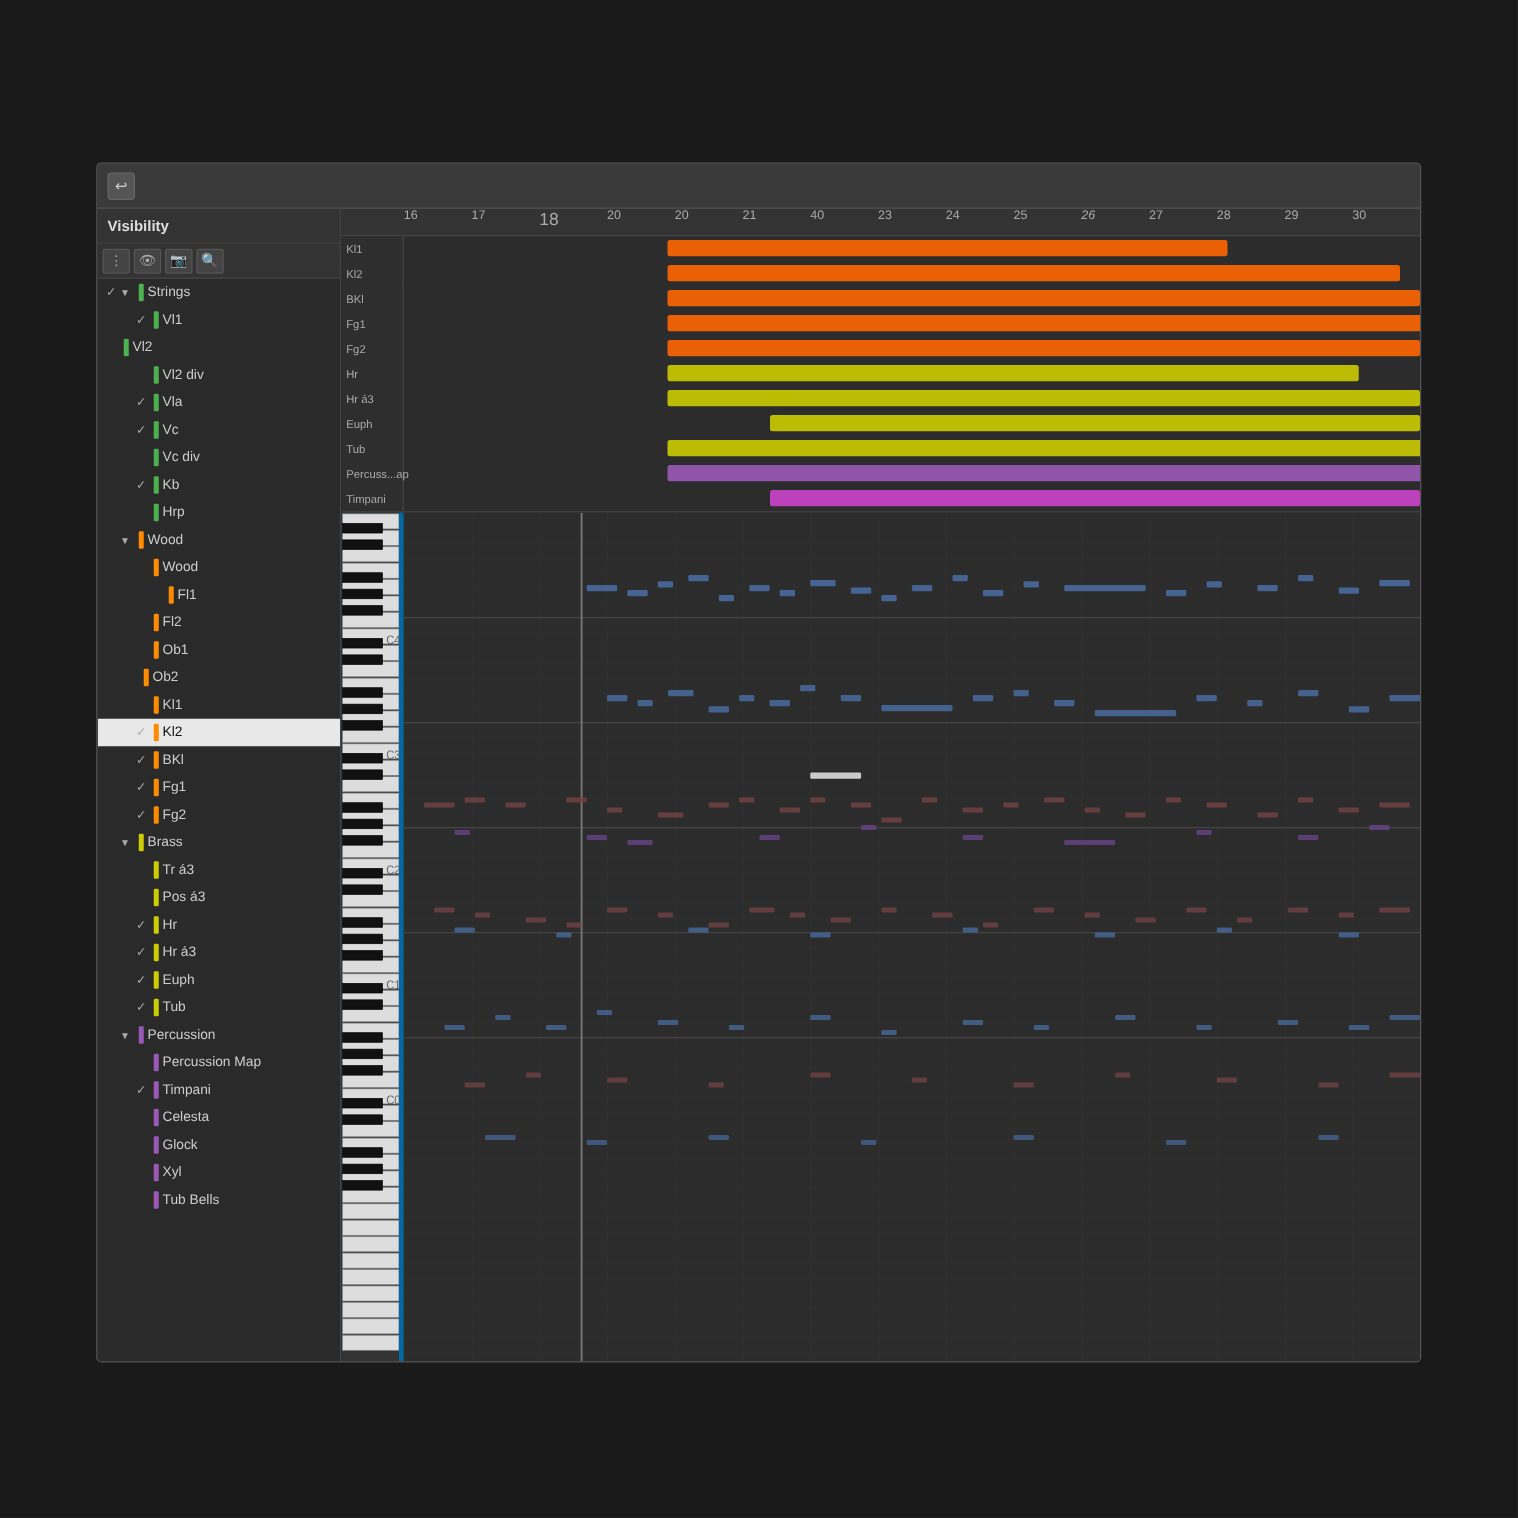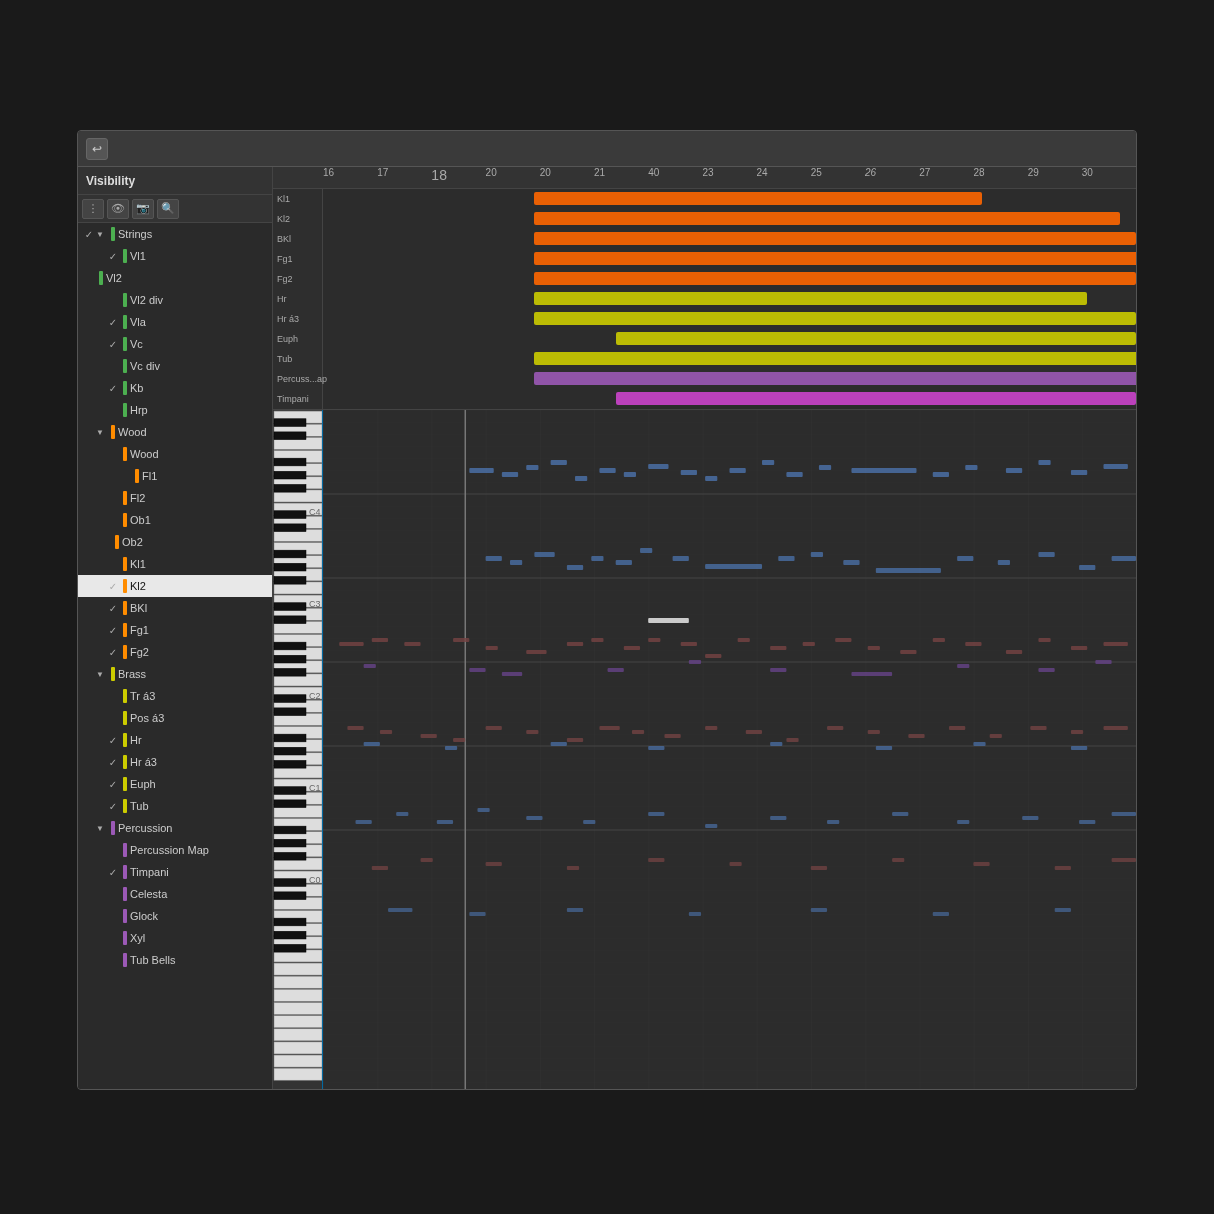--- a/index.html
+++ b/index.html
@@ -420,21 +420,21 @@
         <div style="display:flex; align-items:center; height:20px;">
           <div style="width:50px; flex-shrink:0; font-size:9px; color:#aaa; padding-left:4px; background:#2e2e2e; border-right:1px solid #444; height:100%; display:flex; align-items:center;">Timpani</div>
           <div style="flex:1; position:relative; height:100%;">
             <div style="position:absolute; left:36%; top:3px; width:64%; height:13px; background:#CC44CC; border-radius:2px; opacity:0.9;"></div>
           </div>
         </div>
       </div>
 
       <div style="flex:1; display:flex; overflow:hidden;">
 
-        <div style="width:50px; background:#0c4a6e; position:relative; overflow:hidden; flex-shrink:0; border-right:1px solid #0369a1;">
+        <div style="width:50px; background:#0c4a6e; position:relative; overflow:hidden; flex-shrink:0; border-right:4px solid #0369a1;">
           
           <svg width="50" height="100%" viewBox="0 0 50 620" preserveAspectRatio="none">
 
             <rect x="0" y="0" width="50" height="620" fill="#333"></rect>
 
             <g fill="#ddd" stroke="#888" stroke-width="0.5">
 
               <rect x="1" y="1" width="48" height="11"></rect>
               <rect x="1" y="13" width="48" height="11"></rect>
               <rect x="1" y="25" width="48" height="11"></rect>

